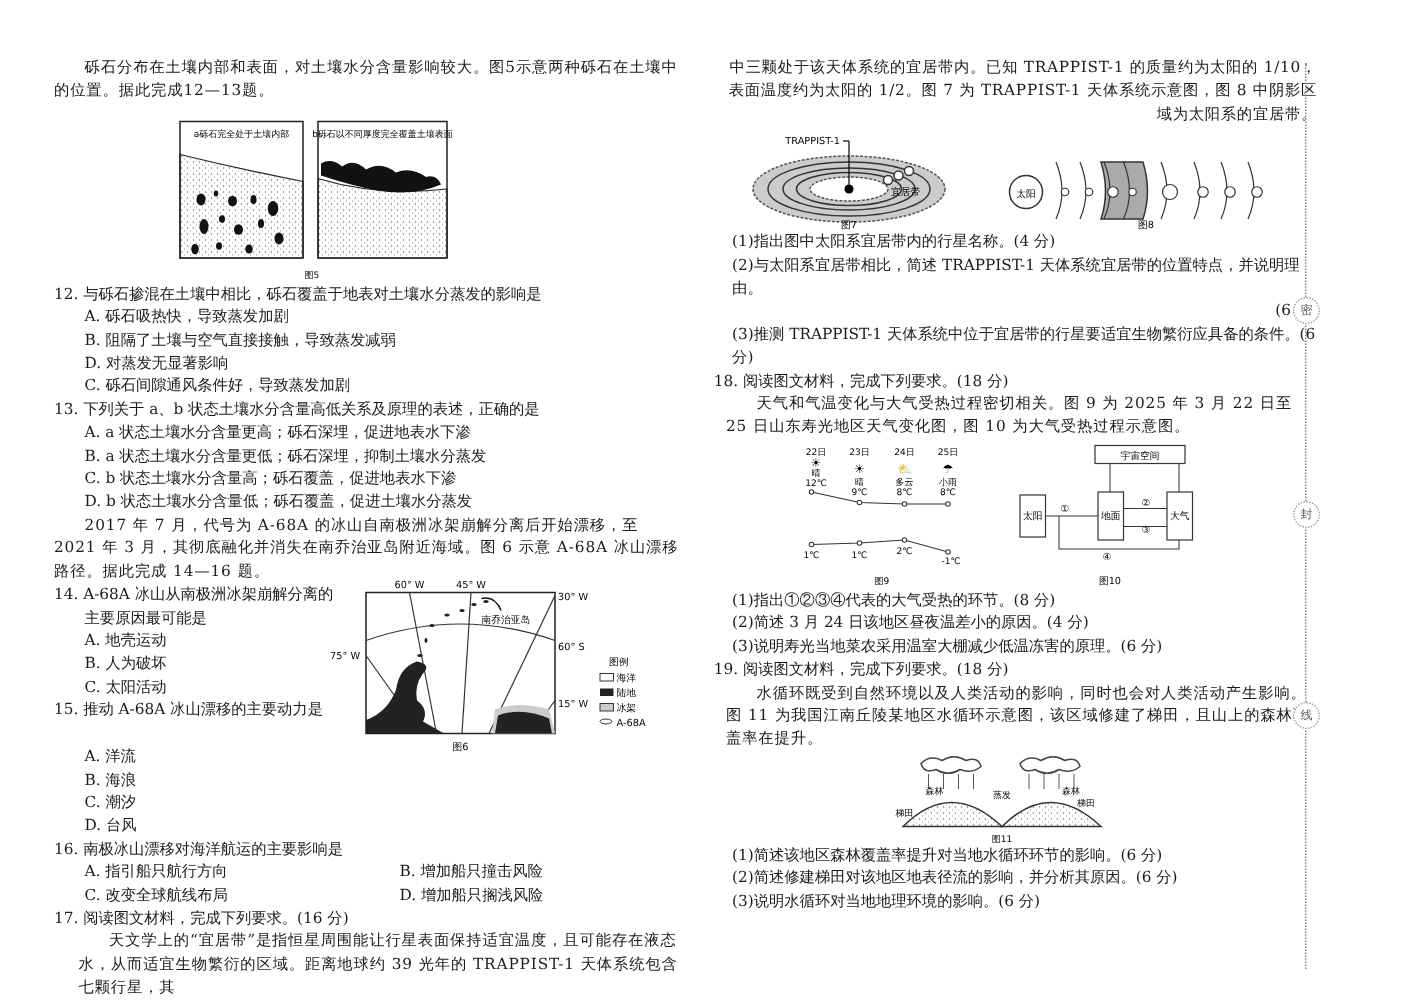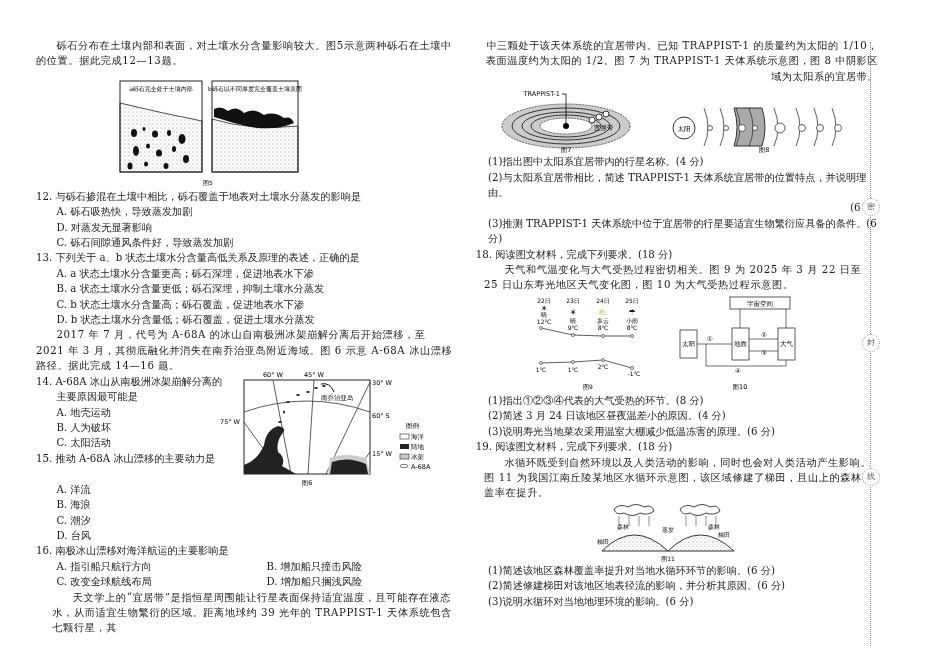--- a/index.html
+++ b/index.html
@@ -58,20 +58,21 @@
       <rect x="176" y="10" width="86" height="91" fill="#fff" stroke="#222"></rect>
       <path d="M176 48 Q215 60 262 55 L262 101 L176 101 Z" fill="url(#dots)" stroke="#222" stroke-width="0.8"></path>
       <path d="M178 38 Q185 34 192 40 Q200 34 208 42 Q218 36 228 44 Q238 40 248 47 Q255 45 258 52 Q240 60 215 56 Q196 52 178 46 Z" fill="#111"></path>
       <text x="219" y="20" font-size="6" text-anchor="middle">b砾石以不同厚度完全覆盖土壤表面</text>
       <text x="172" y="114" font-size="6" text-anchor="middle">图5</text>
     </svg>
   </div>
 
   <p class="p">12. 与砾石掺混在土壤中相比，砾石覆盖于地表对土壤水分蒸发的影响是</p>
   <p class="p opt">A. 砾石吸热快，导致蒸发加剧</p>
+  <p class="p opt">B. 阻隔了土壤与空气直接接触，导致蒸发减弱</p>
   <p class="p opt">D. 对蒸发无显著影响</p>
   <p class="p opt">C. 砾石间隙通风条件好，导致蒸发加剧</p>
 
   <p class="p">13. 下列关于 a、b 状态土壤水分含量高低关系及原理的表述，正确的是</p>
   <p class="p opt">A. a 状态土壤水分含量更高；砾石深埋，促进地表水下渗</p>
   <p class="p opt">B. a 状态土壤水分含量更低；砾石深埋，抑制土壤水分蒸发</p>
   <p class="p opt">C. b 状态土壤水分含量高；砾石覆盖，促进地表水下渗</p>
   <p class="p opt">D. b 状态土壤水分含量低；砾石覆盖，促进土壤水分蒸发</p>
 
   <p class="p indent">2017 年 7 月，代号为 A-68A 的冰山自南极洲冰架崩解分离后开始漂移，至 2021 年 3 月，其彻底融化并消失在南乔治亚岛附近海域。图 6 示意 A-68A 冰山漂移路径。据此完成 14—16 题。</p>
@@ -135,20 +136,21 @@
   <p class="p">16. 南极冰山漂移对海洋航运的主要影响是</p>
   <div class="row2">
     <div class="opt">A. 指引船只航行方向</div>
     <div class="opt">B. 增加船只撞击风险</div>
   </div>
   <div class="row2">
     <div class="opt">C. 改变全球航线布局</div>
     <div class="opt">D. 增加船只搁浅风险</div>
   </div>
 
+  <p class="p">17. 阅读图文材料，完成下列要求。(16 分)</p>
   <p class="p indent" style="padding-left:1.6em;">天文学上的“宜居带”是指恒星周围能让行星表面保持适宜温度，且可能存在液态水，从而适宜生物繁衍的区域。距离地球约 39 光年的 TRAPPIST-1 天体系统包含七颗行星，其</p>
 </div>
 
 <div class="col right">
   <p class="p" style="letter-spacing:0.5px;text-align:right;">中三颗处于该天体系统的宜居带内。已知 TRAPPIST-1 的质量约为太阳的 1/10，表面温度约为太阳的 1/2。图 7 为 TRAPPIST-1 天体系统示意图，图 8 中阴影区域为太阳系的宜居带。</p>
 
   <div class="fig" style="height:70px;">
     <svg width="394" height="70" viewBox="0 0 394 70">
       <ellipse cx="82" cy="42" rx="64" ry="22" fill="#ccc" stroke="#555" stroke-dasharray="2 1"></ellipse>
       <ellipse cx="82" cy="42" rx="54" ry="18" fill="none" stroke="#333"></ellipse>

